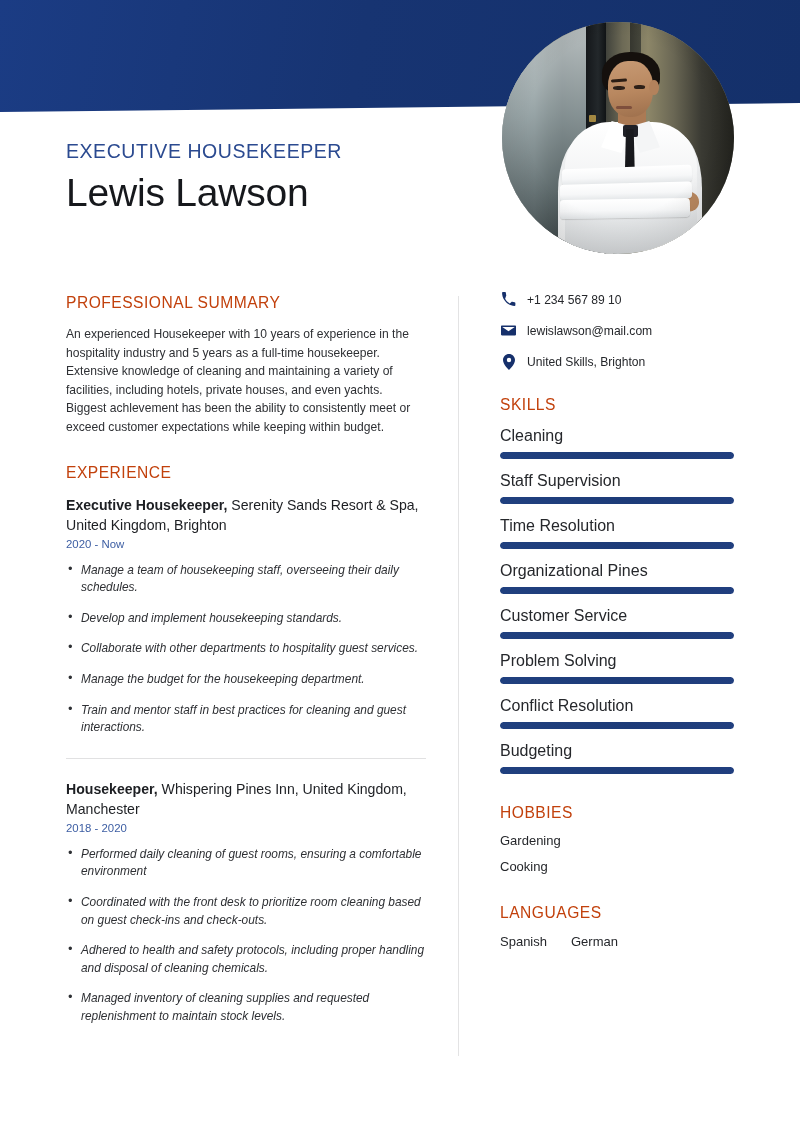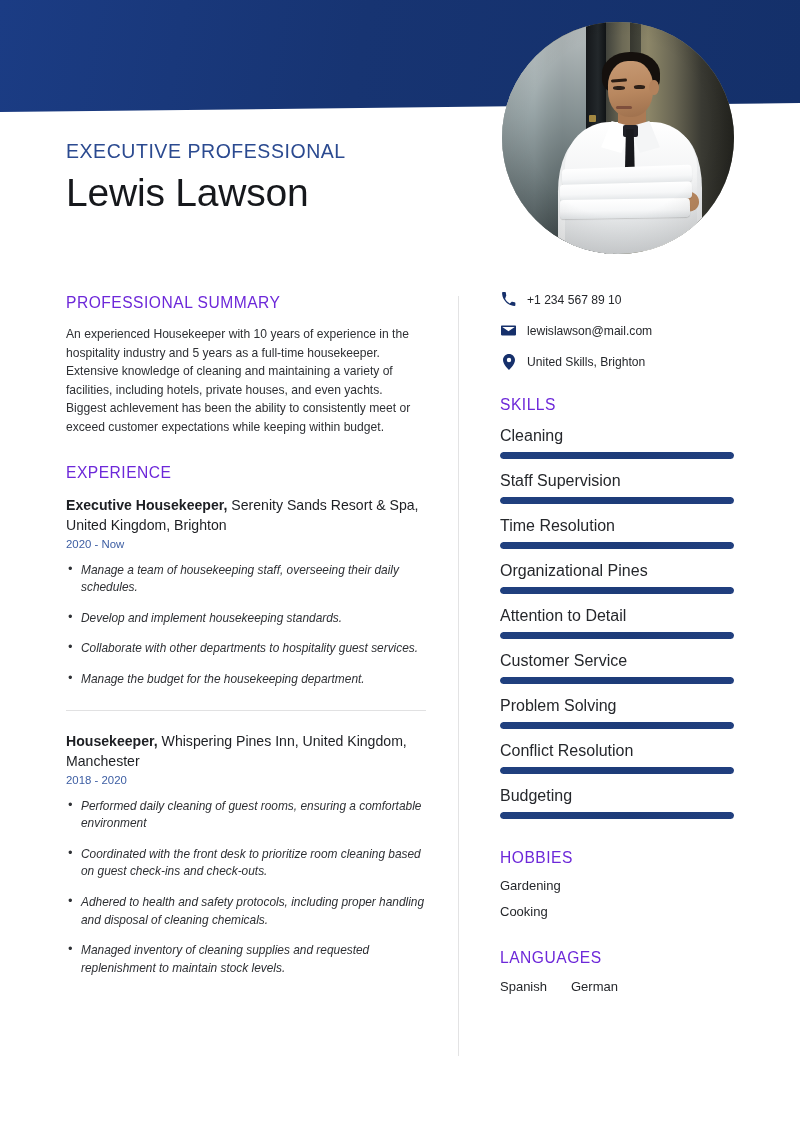--- a/index.html
+++ b/index.html
@@ -191,21 +191,21 @@
   }
   .divider-v {
     position:absolute; left:458px; top:296px;
     width:1px; height:760px;
     background:#e3e3e4;
   }
 
   
   .sec-h {
     font-size:15.6px; font-weight:400;
-    color:#6d28d9; letter-spacing:.5px;
+    color:#c2410c; letter-spacing:.5px;
   }
   .col-left .sec-h { margin-bottom:13px; }
 
   .summary-text {
     font-size:12.1px; line-height:18.6px; color:#2e3034;
   }
 
   .exp-gap { height:27px; }
 
   
@@ -309,21 +309,21 @@
       <div class="ph-tie"></div>
       <div class="ph-hand"></div>
       <div class="ph-linen ph-l1"></div>
       <div class="ph-linen ph-l2"></div>
       <div class="ph-linen ph-l3"></div>
       <div class="ph-vign"></div>
     </div>
   </div>
 
   <div class="name-block">
-    <div class="job-title">EXECUTIVE PROFESSIONAL</div>
+    <div class="job-title">EXECUTIVE HOUSEKEEPER</div>
     <div class="full-name">Lewis Lawson</div>
   </div>
 
   <div class="divider-v"></div>
 
   <div class="col-left">
 
     <div class="sec-h">PROFESSIONAL SUMMARY</div>
     <div class="summary-text">An experienced Housekeeper with 10 years of experience in the hospitality industry and 5 years as a full-time housekeeper. Extensive knowledge of cleaning and maintaining a variety of facilities, including hotels, private houses, and even yachts. Biggest achlevement has been the ability to consistently meet or exceed customer expectations while keeping within budget.</div>
 
@@ -334,20 +334,21 @@
     <div>
       <div class="exp-head">
         <b>Executive Housekeeper,</b><span> Serenity Sands Resort &amp; Spa, United Kingdom, Brighton</span>
       </div>
       <div class="exp-date">2020 - Now</div>
       <ul class="bullets">
         <li>Manage a team of housekeeping staff, overseeing their daily schedules.</li>
         <li>Develop and implement housekeeping standards.</li>
         <li>Collaborate with other departments to hospitality guest services.</li>
         <li>Manage the budget for the housekeeping department.</li>
+        <li>Train and mentor staff in best practices for cleaning and guest interactions.</li>
       </ul>
     </div>
 
     <div class="divider-h"></div>
 
     <div>
       <div class="exp-head">
         <b>Housekeeper,</b><span> Whispering Pines Inn, United Kingdom, Manchester</span>
       </div>
       <div class="exp-date">2018 - 2020</div>
@@ -419,26 +420,20 @@
         </div>
       </div>
 
       <div class="skill">
         <div class="skill-name">Organizational Pines</div>
         <div class="skill-track">
           <div class="skill-fill" style="width:100%"></div>
         </div>
       </div>
 
-      <div class="skill">
-        <div class="skill-name">Attention to Detail</div>
-        <div class="skill-track">
-          <div class="skill-fill" style="width:100%"></div>
-        </div>
-      </div>
 
       <div class="skill">
         <div class="skill-name">Customer Service</div>
         <div class="skill-track">
           <div class="skill-fill" style="width:100%"></div>
         </div>
       </div>
 
       <div class="skill">
         <div class="skill-name">Problem Solving</div>

